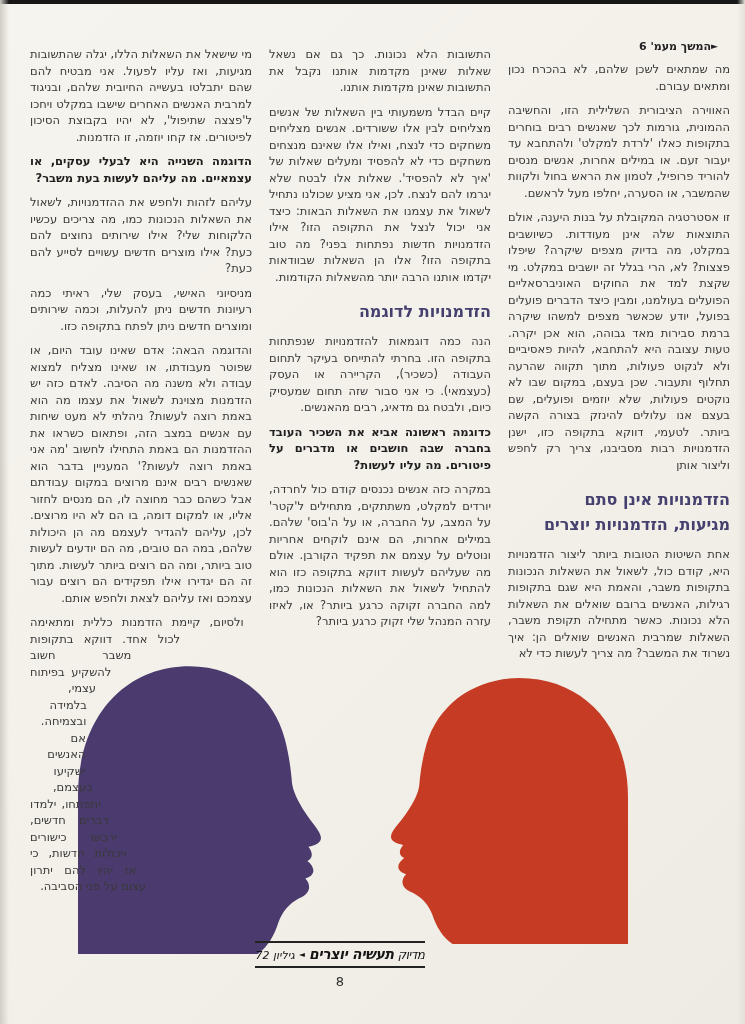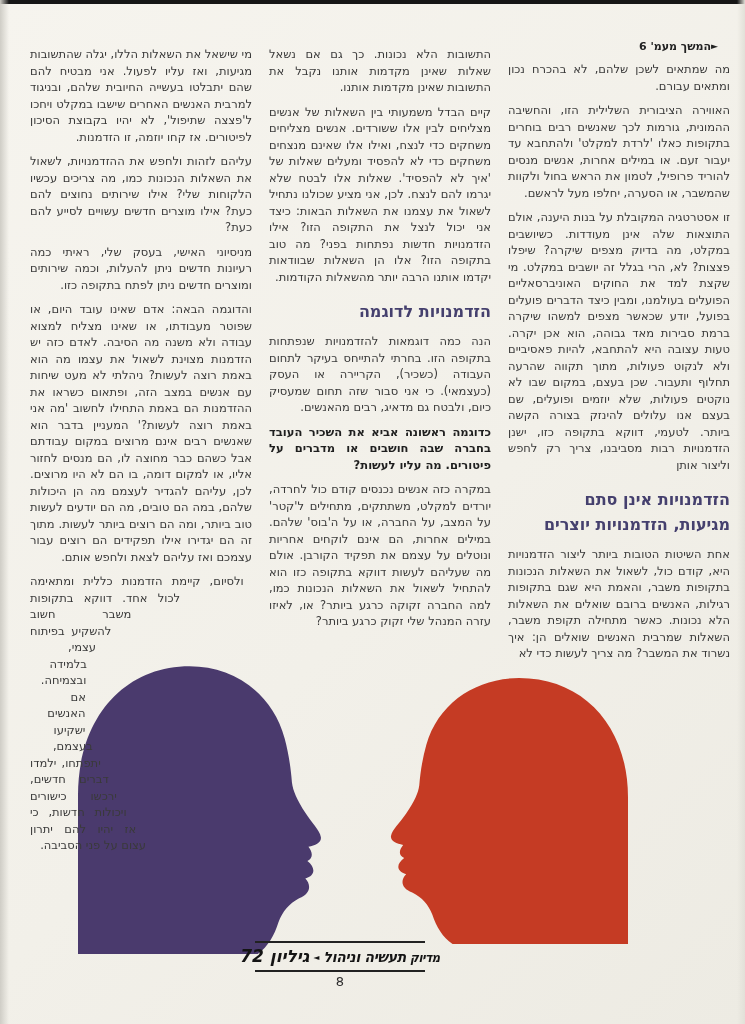--- a/index.html
+++ b/index.html
@@ -40,24 +40,24 @@
   .head{position:absolute;}
   .head.purple{left:78px; top:664px; width:248px; height:290px;}
   .head.red{left:386px; top:676px; width:242px; height:268px;}
 
   .footer-logo{
     position:absolute; left:255px; top:941px; width:166px;
     border-top:2px solid #222; border-bottom:2px solid #222;
     padding:3px 2px 4px; display:flex; align-items:baseline; justify-content:center; gap:4px;
     white-space:nowrap; color:#141414;
   }
-  .footer-logo .brand{font-weight:700; font-size:12px; letter-spacing:-0.5px; font-style:italic;}
+  .footer-logo .brand{font-weight:400; font-size:12px; letter-spacing:-0.5px; font-style:italic;}
   .footer-logo .mag{font-weight:900; font-size:14px; font-style:italic; letter-spacing:-0.3px;}
   .footer-logo .tri{font-size:8px; position:relative; top:-2px;}
-  .footer-logo .issue{font-size:17px; font-style:italic;font-weight:bold;}
+  .footer-logo .issue{font-size:11px; font-style:italic;}
   .page-num{position:absolute; left:330px; top:974px; width:20px; text-align:center;
     font-size:13px; color:#2e2e2e;}
 </style>
 </head>
 <body>
 
 <div class="page">
   <div class="edge-top"></div>
   <div class="edge-left"></div>
   <div class="edge-right"></div>
@@ -95,31 +95,32 @@
       <p class="lead">כדוגמה ראשונה אביא את השכיר העובד בחברה שבה חושבים או מדברים על פיטורים. מה עליו לעשות?</p>
       <p>במקרה כזה אנשים נכנסים קודם כול לחרדה, יורדים למקלט, משתתקים, מתחילים ל'קטר' על המצב, על החברה, או על ה'בוס' שלהם. במילים אחרות, הם אינם לוקחים אחריות ונוטלים על עצמם את תפקיד הקורבן. אולם מה שעליהם לעשות דווקא בתקופה כזו הוא להתחיל לשאול את השאלות הנכונות כמו, למה החברה זקוקה כרגע ביותר? או, לאיזו עזרה המנהל שלי זקוק כרגע ביותר?</p>
       <p class="funnel">
         <span class="spacer fl"></span>
         <span class="spacer fr"></span>
       </p>
     </section>
 
     <section class="col">
       <p>מי שישאל את השאלות הללו, יגלה שהתשובות מגיעות, ואז עליו לפעול. אני מבטיח להם שהם יתבלטו בעשייה החיובית שלהם, ובניגוד למרבית האנשים האחרים שישבו במקלט ויחכו ל'פצצה שתיפול', לא יהיו בקבוצת הסיכון לפיטורים. אז קחו יוזמה, זו הזדמנות.</p>
+      <p class="lead">הדוגמה השנייה היא לבעלי עסקים, או עצמאיים. מה עליהם לעשות בעת משבר?</p>
       <p>עליהם לזהות ולחפש את ההזדמנויות, לשאול את השאלות הנכונות כמו, מה צריכים עכשיו הלקוחות שלי? אילו שירותים נחוצים להם כעת? אילו מוצרים חדשים עשויים לסייע להם כעת?</p>
       <p>מניסיוני האישי, בעסק שלי, ראיתי כמה רעיונות חדשים ניתן להעלות, וכמה שירותים ומוצרים חדשים ניתן לפתח בתקופה כזו.</p>
       <p>והדוגמה הבאה: אדם שאינו עובד היום, או שפוטר מעבודתו, או שאינו מצליח למצוא עבודה ולא משנה מה הסיבה. לאדם כזה יש הזדמנות מצוינת לשאול את עצמו מה הוא באמת רוצה לעשות? ניהלתי לא מעט שיחות עם אנשים במצב הזה, ופתאום כשראו את ההזדמנות הם באמת התחילו לחשוב 'מה אני באמת רוצה לעשות?' המעניין בדבר הוא שאנשים רבים אינם מרוצים במקום עבודתם אבל כשהם כבר מחוצה לו, הם מנסים לחזור אליו, או למקום דומה, בו הם לא היו מרוצים. לכן, עליהם להגדיר לעצמם מה הן היכולות שלהם, במה הם טובים, מה הם יודעים לעשות טוב ביותר, ומה הם רוצים ביותר לעשות. מתוך זה הם יגדירו אילו תפקידים הם רוצים עבור עצמכם ואז עליהם לצאת ולחפש אותם.</p>
       <p>
         <span class="spacer sp-purple"></span>
         <span>ולסיום, קיימת הזדמנות כללית ומתאימה לכול אחד. דווקא בתקופות משבר חשוב להשקיע בפיתוח עצמי, בלמידה ובצמיחה. אם האנשים ישקיעו בעצמם, יתפתחו, ילמדו דברים חדשים, ירכשו כישורים ויכולות חדשות, כי אז יהיו להם יתרון עצום על פני הסביבה.</span>
       </p>
     </section>
 
   </div>
 
   <div class="footer-logo" dir="rtl">
     <span class="brand">מדיוק</span>
-    <span class="mag">תעשיה וניהול</span>
+    <span class="mag">תעשיה יוצרים</span>
     <span class="tri">◄</span>
     <span class="issue">גיליון 72</span>
   </div>
   <div class="page-num">8</div>
 </div>
 
 </body></html>

